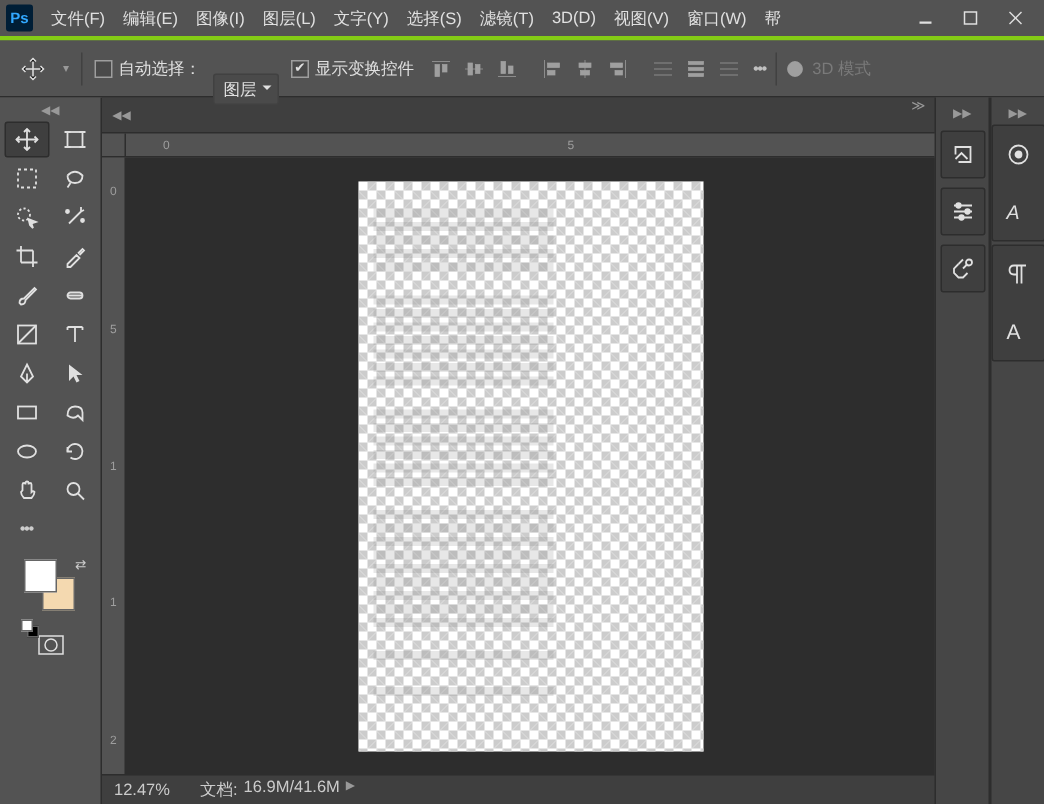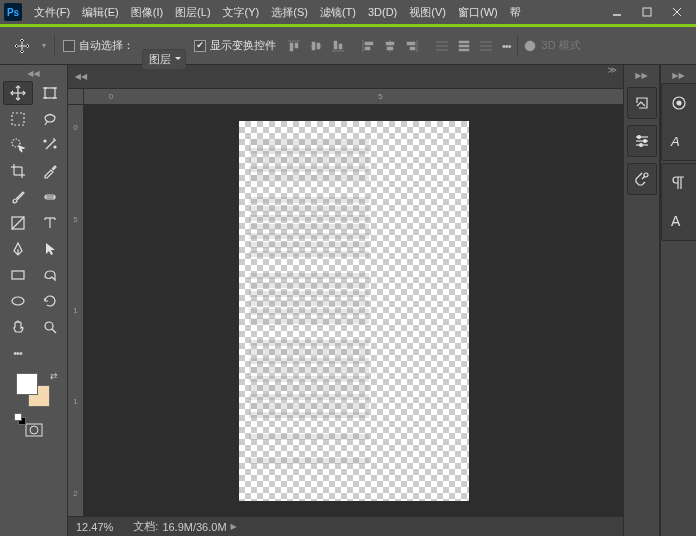--- a/index.html
+++ b/index.html
@@ -74,21 +74,21 @@
     linear-gradient(45deg, transparent 75%, #ccc 75%),
     linear-gradient(-45deg, transparent 75%, #ccc 75%);
   background-size: 12px 12px;
   background-position: 0 0, 0 6px, 6px -6px, -6px 0;
   position: relative;
 }
 .page-text-overlay { position:absolute; left:10px; top:18px; right:100px; bottom:20px; }
 .page-text-overlay div { height: 6px; margin-bottom: 3px; background: rgba(120,120,120,0.18); }
 
 .statusbar { height: 20px; background: #3f3f3f; border-top: 1px solid #2d2d2d; display: flex; align-items: center; padding: 0 8px; color: #ccc; font-size: 11px; gap: 20px; }
-.status-seg { display: flex; align-items: center; gap: 4px; }
+.status-seg { display: flex; align-items: flex-start; gap: 4px; }
 .chevron { font-size: 8px; color: #999; }
 
 
 .right-col { display: flex; border-left: 1px solid #2d2d2d; }
 .dock-strip { width: 36px; background: #464646; border-right: 1px solid #2d2d2d; display: flex; flex-direction: column; align-items: center; padding-top: 4px; gap: 6px; }
 .dock-collapse { width:100%; height:12px; color:#999; font-size:8px; display:flex;align-items:center;justify-content:center;cursor:pointer;}
 .dock-group { background: #3f3f3f; border: 1px solid #2d2d2d; border-radius: 2px; padding: 4px 2px; display: flex; flex-direction: column; gap: 8px; align-items: center; }
 .dock-icon { width: 24px; height: 22px; display: flex; align-items: center; justify-content: center; cursor: pointer; }
 .dock-icon svg { stroke: #e0e0e0; fill: none; stroke-width: 1.2; }
 
@@ -459,21 +459,21 @@
           </div>
         </div>
       </div>
 
       <div class="statusbar">
         <div class="status-seg">
           <span>12.47%</span>
         </div>
         <div class="status-seg">
           <span>文档:</span>
-          <span>16.9M/36.0M</span>
+          <span>16.9M/41.6M</span>
           <span class="chevron">▶</span>
         </div>
       </div>
     </div>
 
     <div class="right-col">
       <div class="dock-strip">
         <div class="dock-collapse">▶▶</div>
         <div class="dock-group">
           <div class="dock-icon">

